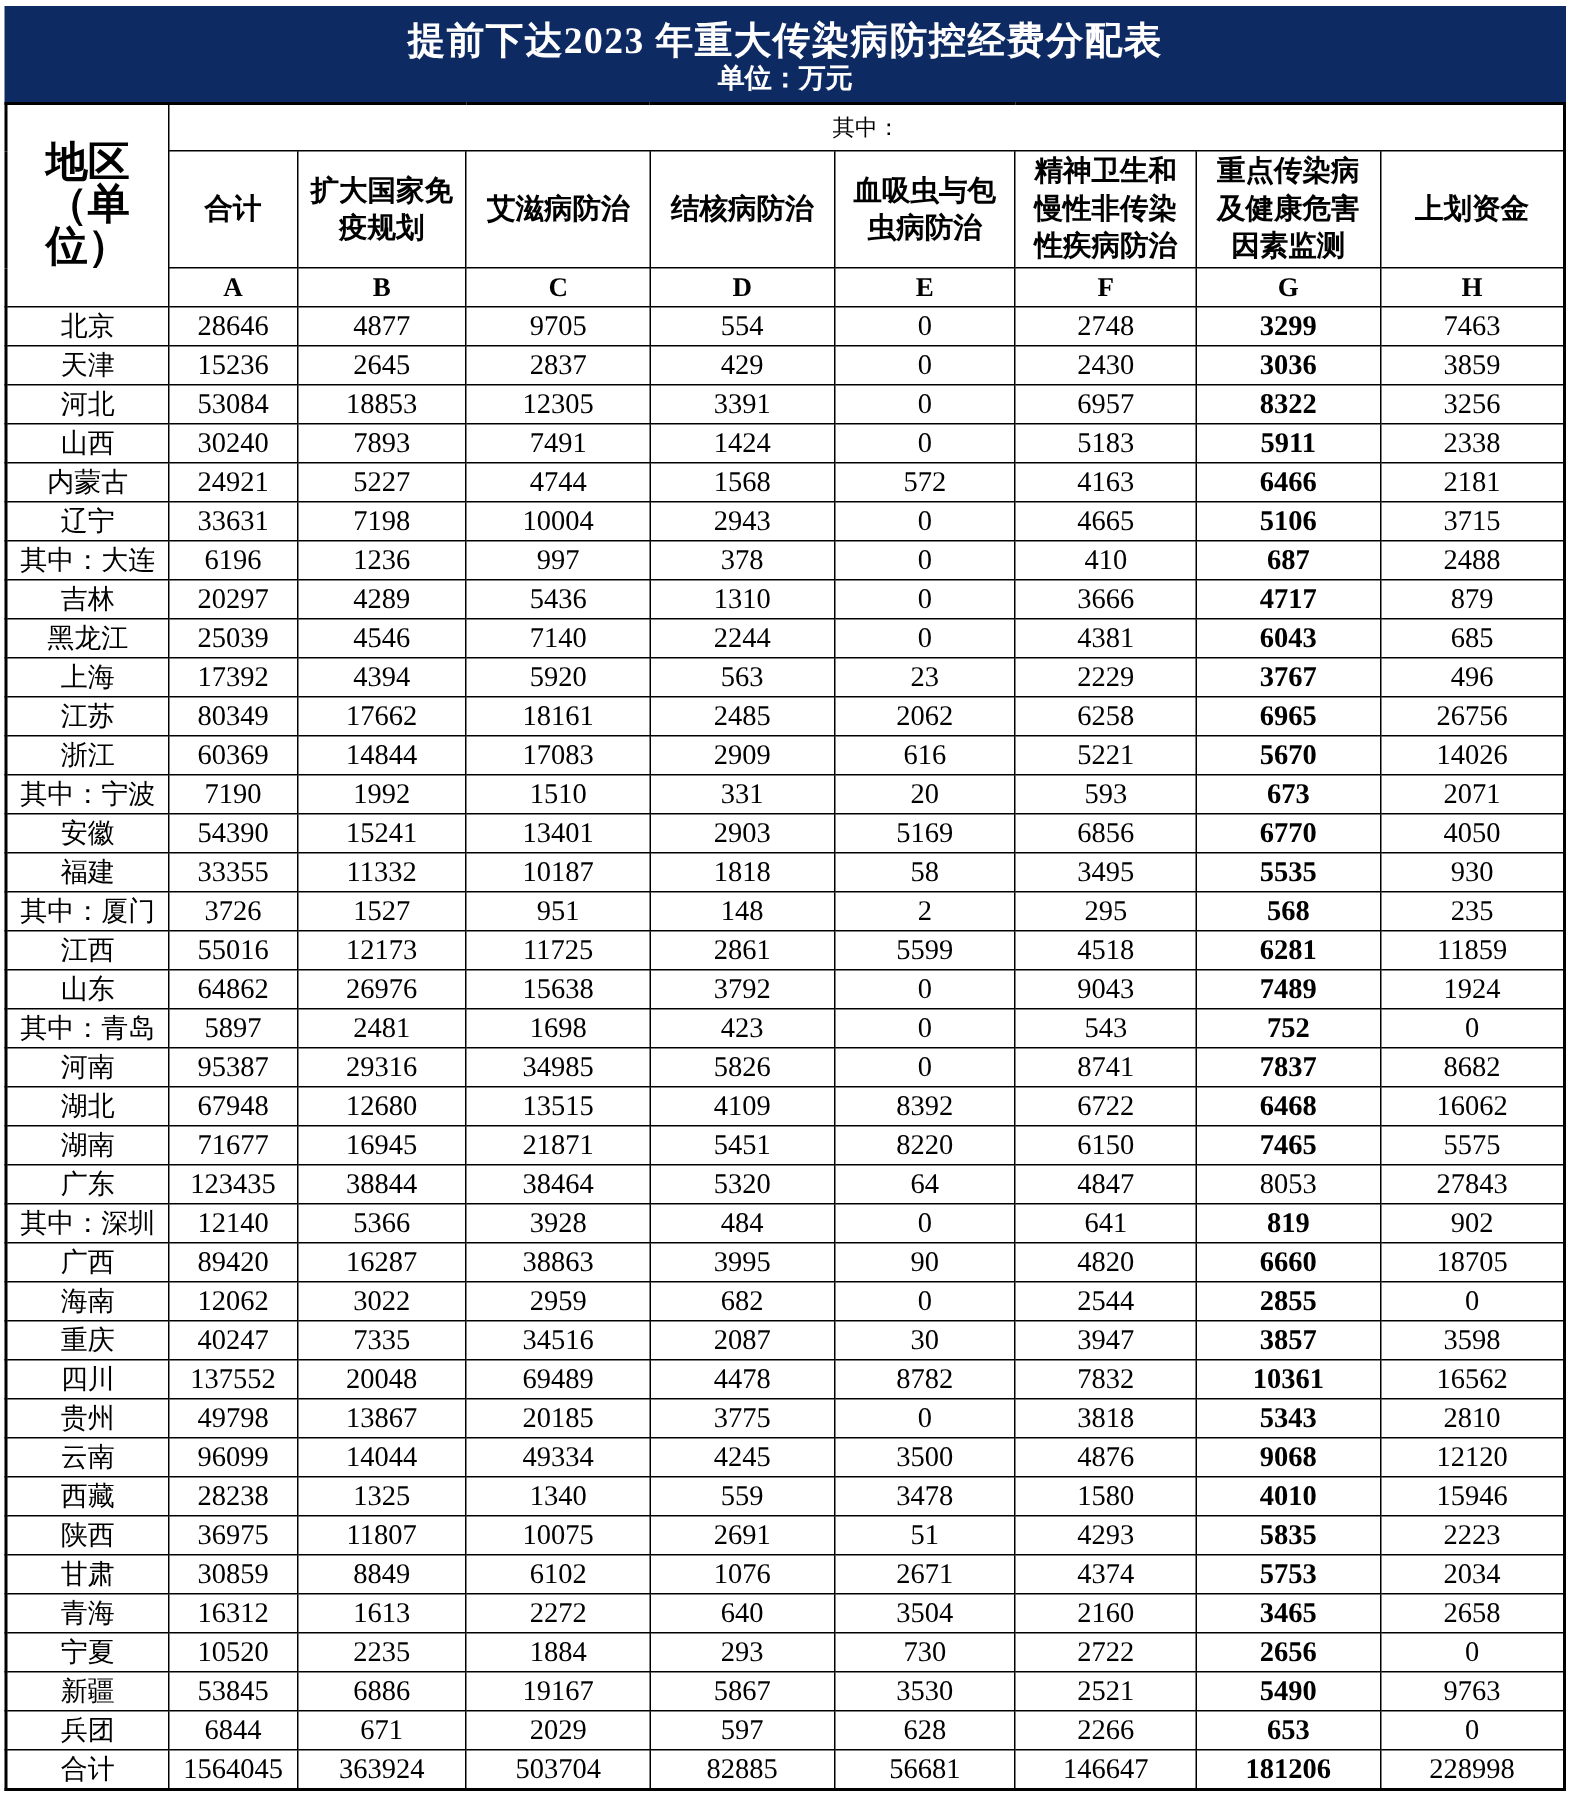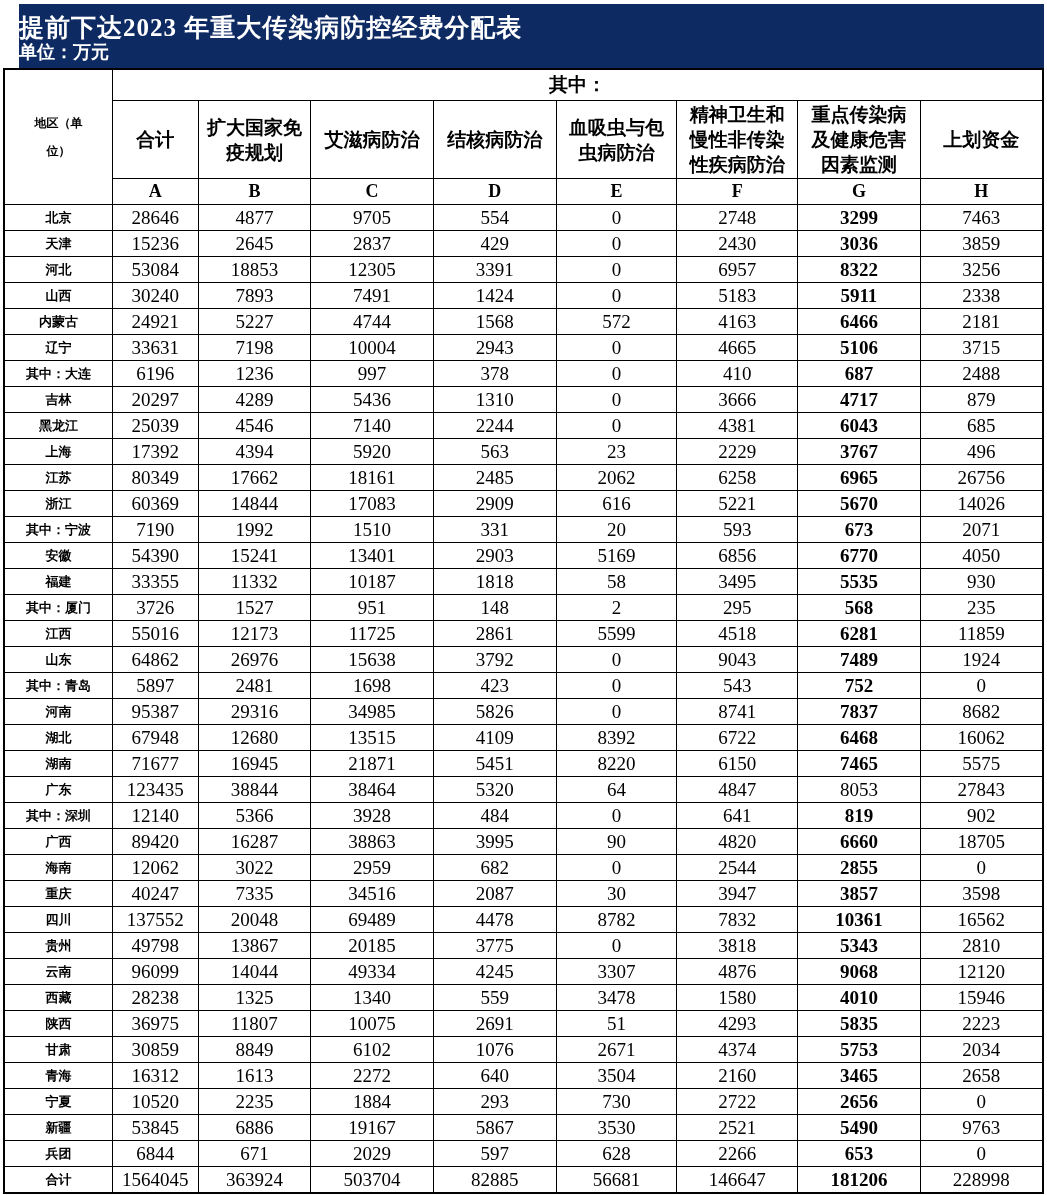--- a/index.html
+++ b/index.html
@@ -10,24 +10,24 @@
     font-family: "Liberation Serif", "DejaVu Serif", serif;
   }
   .page {
     width: 1047px;
     box-sizing: border-box;
     padding: 4px 3px 0 3px;
   }
   .banner {
     background: #0E2A63;
     color: #ffffff;
+    text-align: center;
     height: 64px;
     box-sizing: border-box;
     padding-top: 9px;
-    margin-left: 16px;
   }
   .banner .title {
     font-size: 25px;
     font-weight: bold;
     letter-spacing: 1px;
     line-height: 30px;
   }
   .banner .subtitle {
     font-size: 18px;
     font-weight: bold;
@@ -41,51 +41,50 @@
   }
   table.alloc th, table.alloc td {
     border: 1px solid #000;
     text-align: center;
     vertical-align: middle;
     padding: 0;
     overflow: hidden;
     color: #000;
   }
   th.region-h {
-    font-size: 12px;
+    font-size: 28px;
     font-weight: bold;
     white-space: pre-line;
     line-height: 28px;
   }
   th.among {
     height: 30px;
-    font-size: 19px;
-    font-weight: bold;
+    font-size: 15px;
+    font-weight: normal;
   }
   th.colname {
     height: 77px;
     font-size: 19px;
     font-weight: bold;
     white-space: pre-line;
     line-height: 25px;
   }
   th.colletter {
     height: 25px;
     font-size: 18px;
     font-weight: bold;
     line-height: 25px;
   }
   tbody td {
     height: 25px;
     font-size: 19px;
     line-height: 25px;
   }
   tbody td.region {
-    font-size: 13px;
-    font-weight: bold;
+    font-size: 18px;
   }
   .red { color: #CC0000; }
   td.gval { color: #CC0000; font-weight: bold; }
   td.gval.normal { font-weight: normal; }
 </style>
 </head>
 <body>
 
 <div class="page">
   <div class="banner">
@@ -457,21 +456,21 @@
           <td>3818</td>
           <td class="gval">5343</td>
           <td>2810</td>
         </tr>
         <tr>
           <td class="region">云南</td>
           <td>96099</td>
           <td>14044</td>
           <td>49334</td>
           <td>4245</td>
-          <td>3307</td>
+          <td>3500</td>
           <td>4876</td>
           <td class="gval">9068</td>
           <td>12120</td>
         </tr>
         <tr>
           <td class="region">西藏</td>
           <td>28238</td>
           <td>1325</td>
           <td>1340</td>
           <td>559</td>

